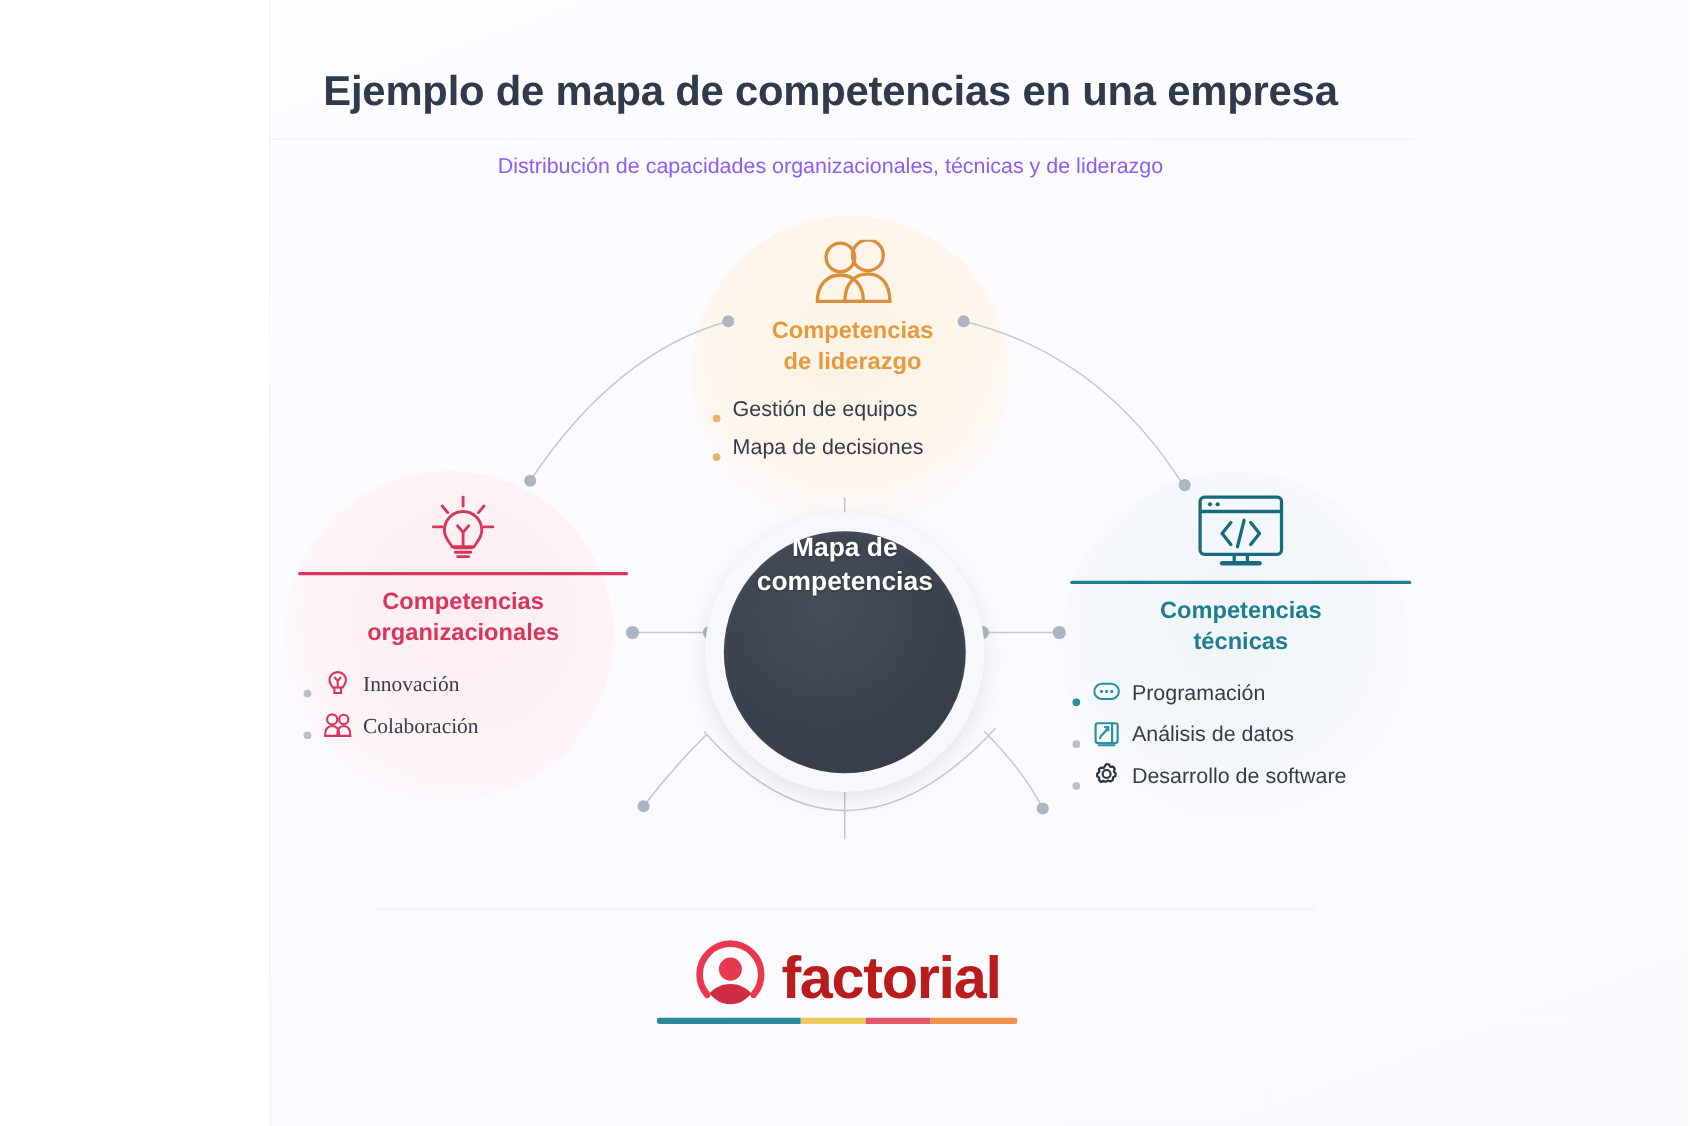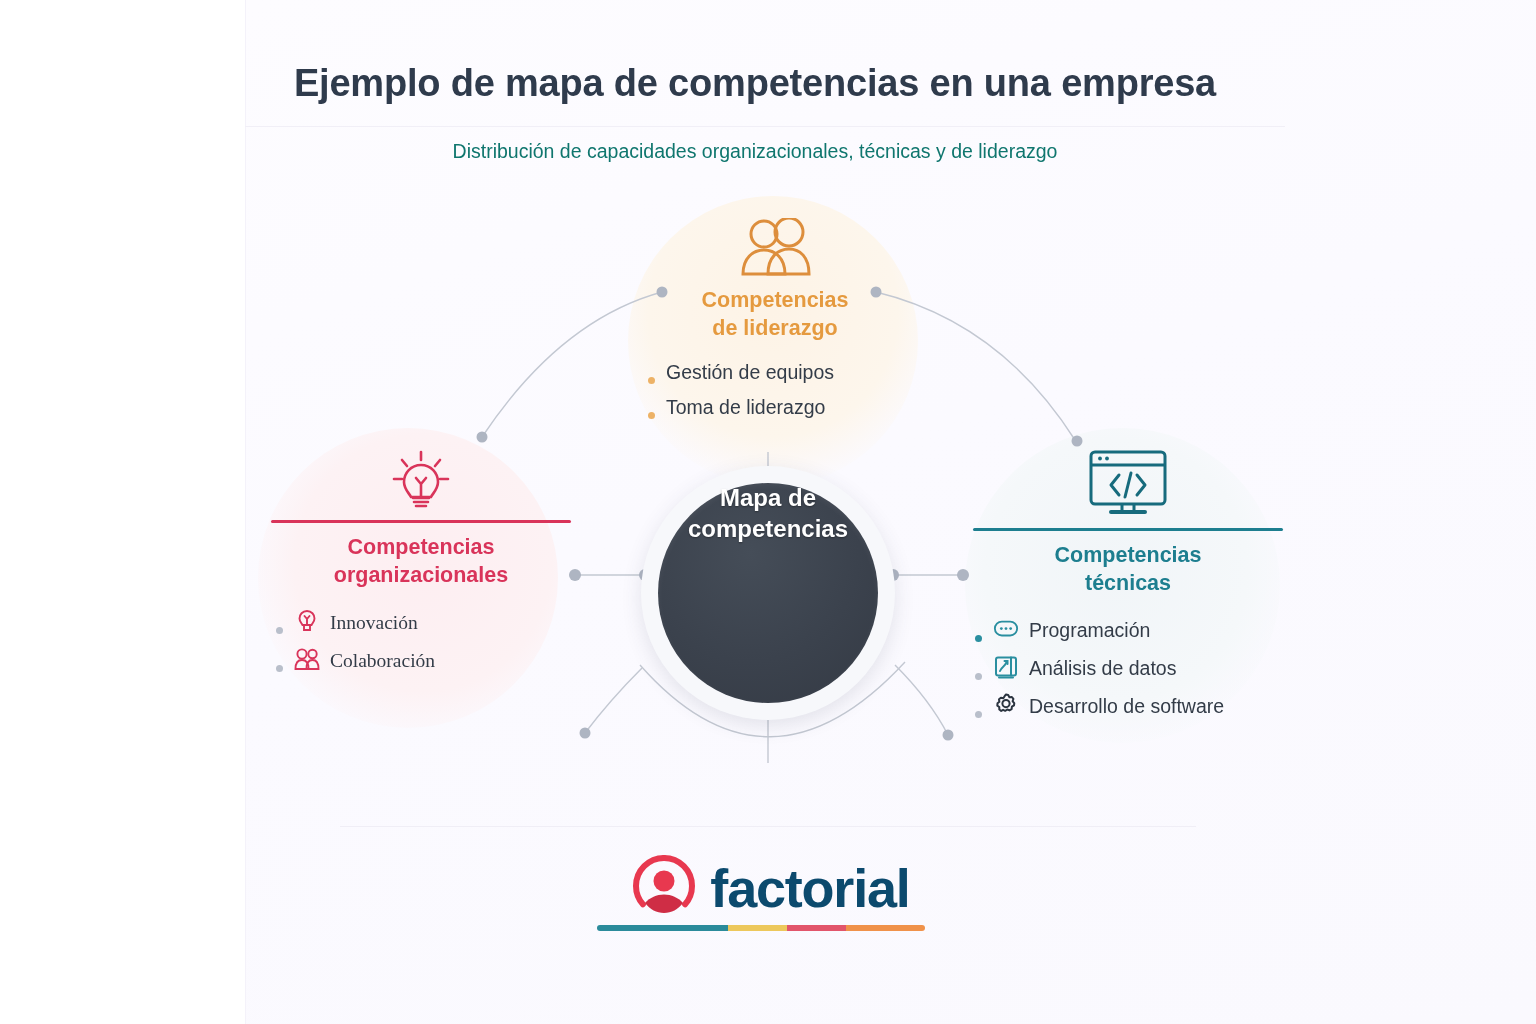--- a/index.html
+++ b/index.html
@@ -51,21 +51,21 @@
     height: 1px;
     background: #f1eff7;
   }
   .subtitle {
     position: absolute;
     left: 245px;
     top: 140px;
     width: 1020px;
     text-align: center;
     font-size: 19.5px;
-    color: #0f766e;
+    color: #8b5cf6;
   }
 
   
   .blob {
     position: absolute;
     border-radius: 50%;
   }
   .blob-leadership {
     left: 628px; top: 196px; width: 290px; height: 290px;
     background: radial-gradient(circle at 50% 40%, #fdf3e6 0%, #fdf6ec 55%, rgba(253,248,240,0) 78%);
@@ -196,21 +196,21 @@
     left: 580px; top: 852px;
     width: 380px;
     display: flex;
     align-items: center;
     justify-content: center;
   }
   .logo-mark { flex: 0 0 auto; margin-right: 12px; }
   .logo-text {
     font-size: 54px;
     font-weight: bold;
-    color: #0c4a6e;
+    color: #b91c1c;
     letter-spacing: -1.2px;
     line-height: 1;
   }
   .color-bar {
     position: absolute;
     left: 597px; top: 925px;
     width: 328px; height: 6px;
     border-radius: 3px;
     overflow: hidden;
     display: flex;
@@ -286,21 +286,21 @@
       <div>Competencias</div>
       <div>de liderazgo</div>
     </div>
     <ul class="branch-list">
       <li>
         <span class="dot"></span>
         <span>Gestión de equipos</span>
       </li>
       <li>
         <span class="dot"></span>
-        <span>Toma de liderazgo</span>
+        <span>Mapa de decisiones</span>
       </li>
     </ul>
   </div>
 
   <div class="branch" id="branch-org">
     <div class="branch-icon">
       <svg width="62" height="62" viewBox="0 0 62 62" fill="none" stroke="#d9345a" stroke-width="2.6" stroke-linecap="round">
         <path d="M31 4 L31 12"></path>
         <path d="M12 12 L17 18"></path>
         <path d="M50 12 L45 18"></path>

